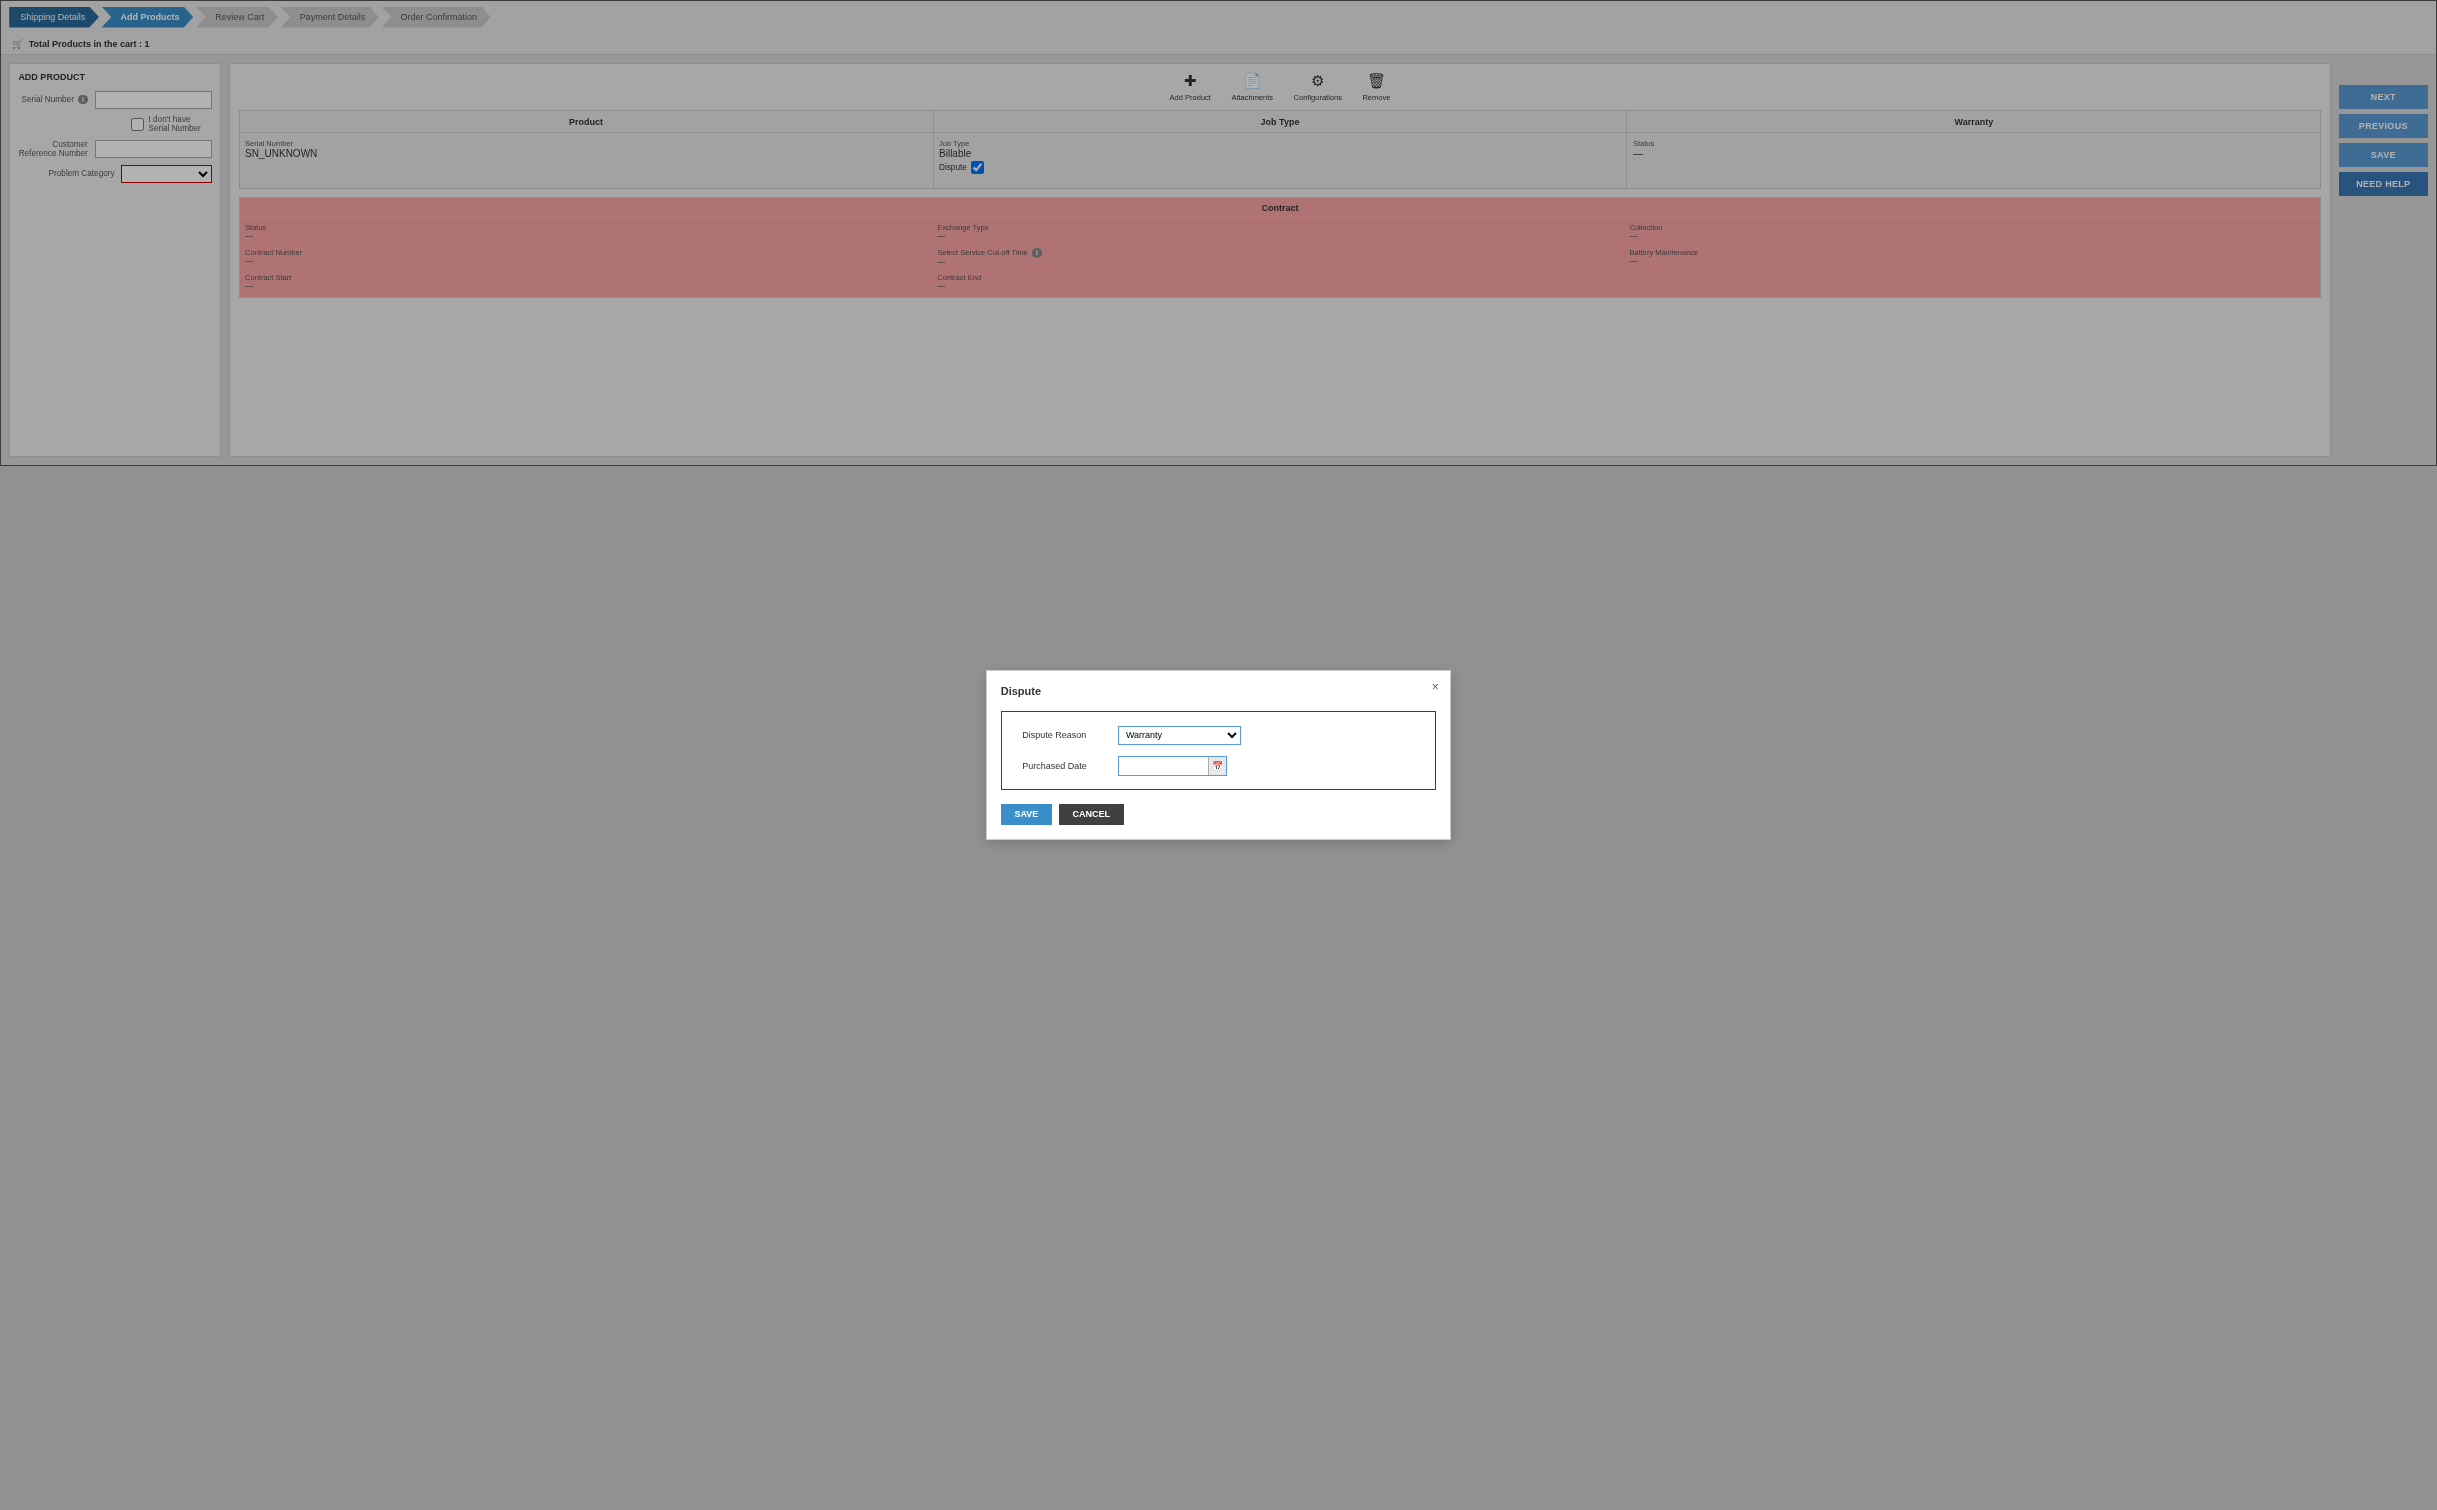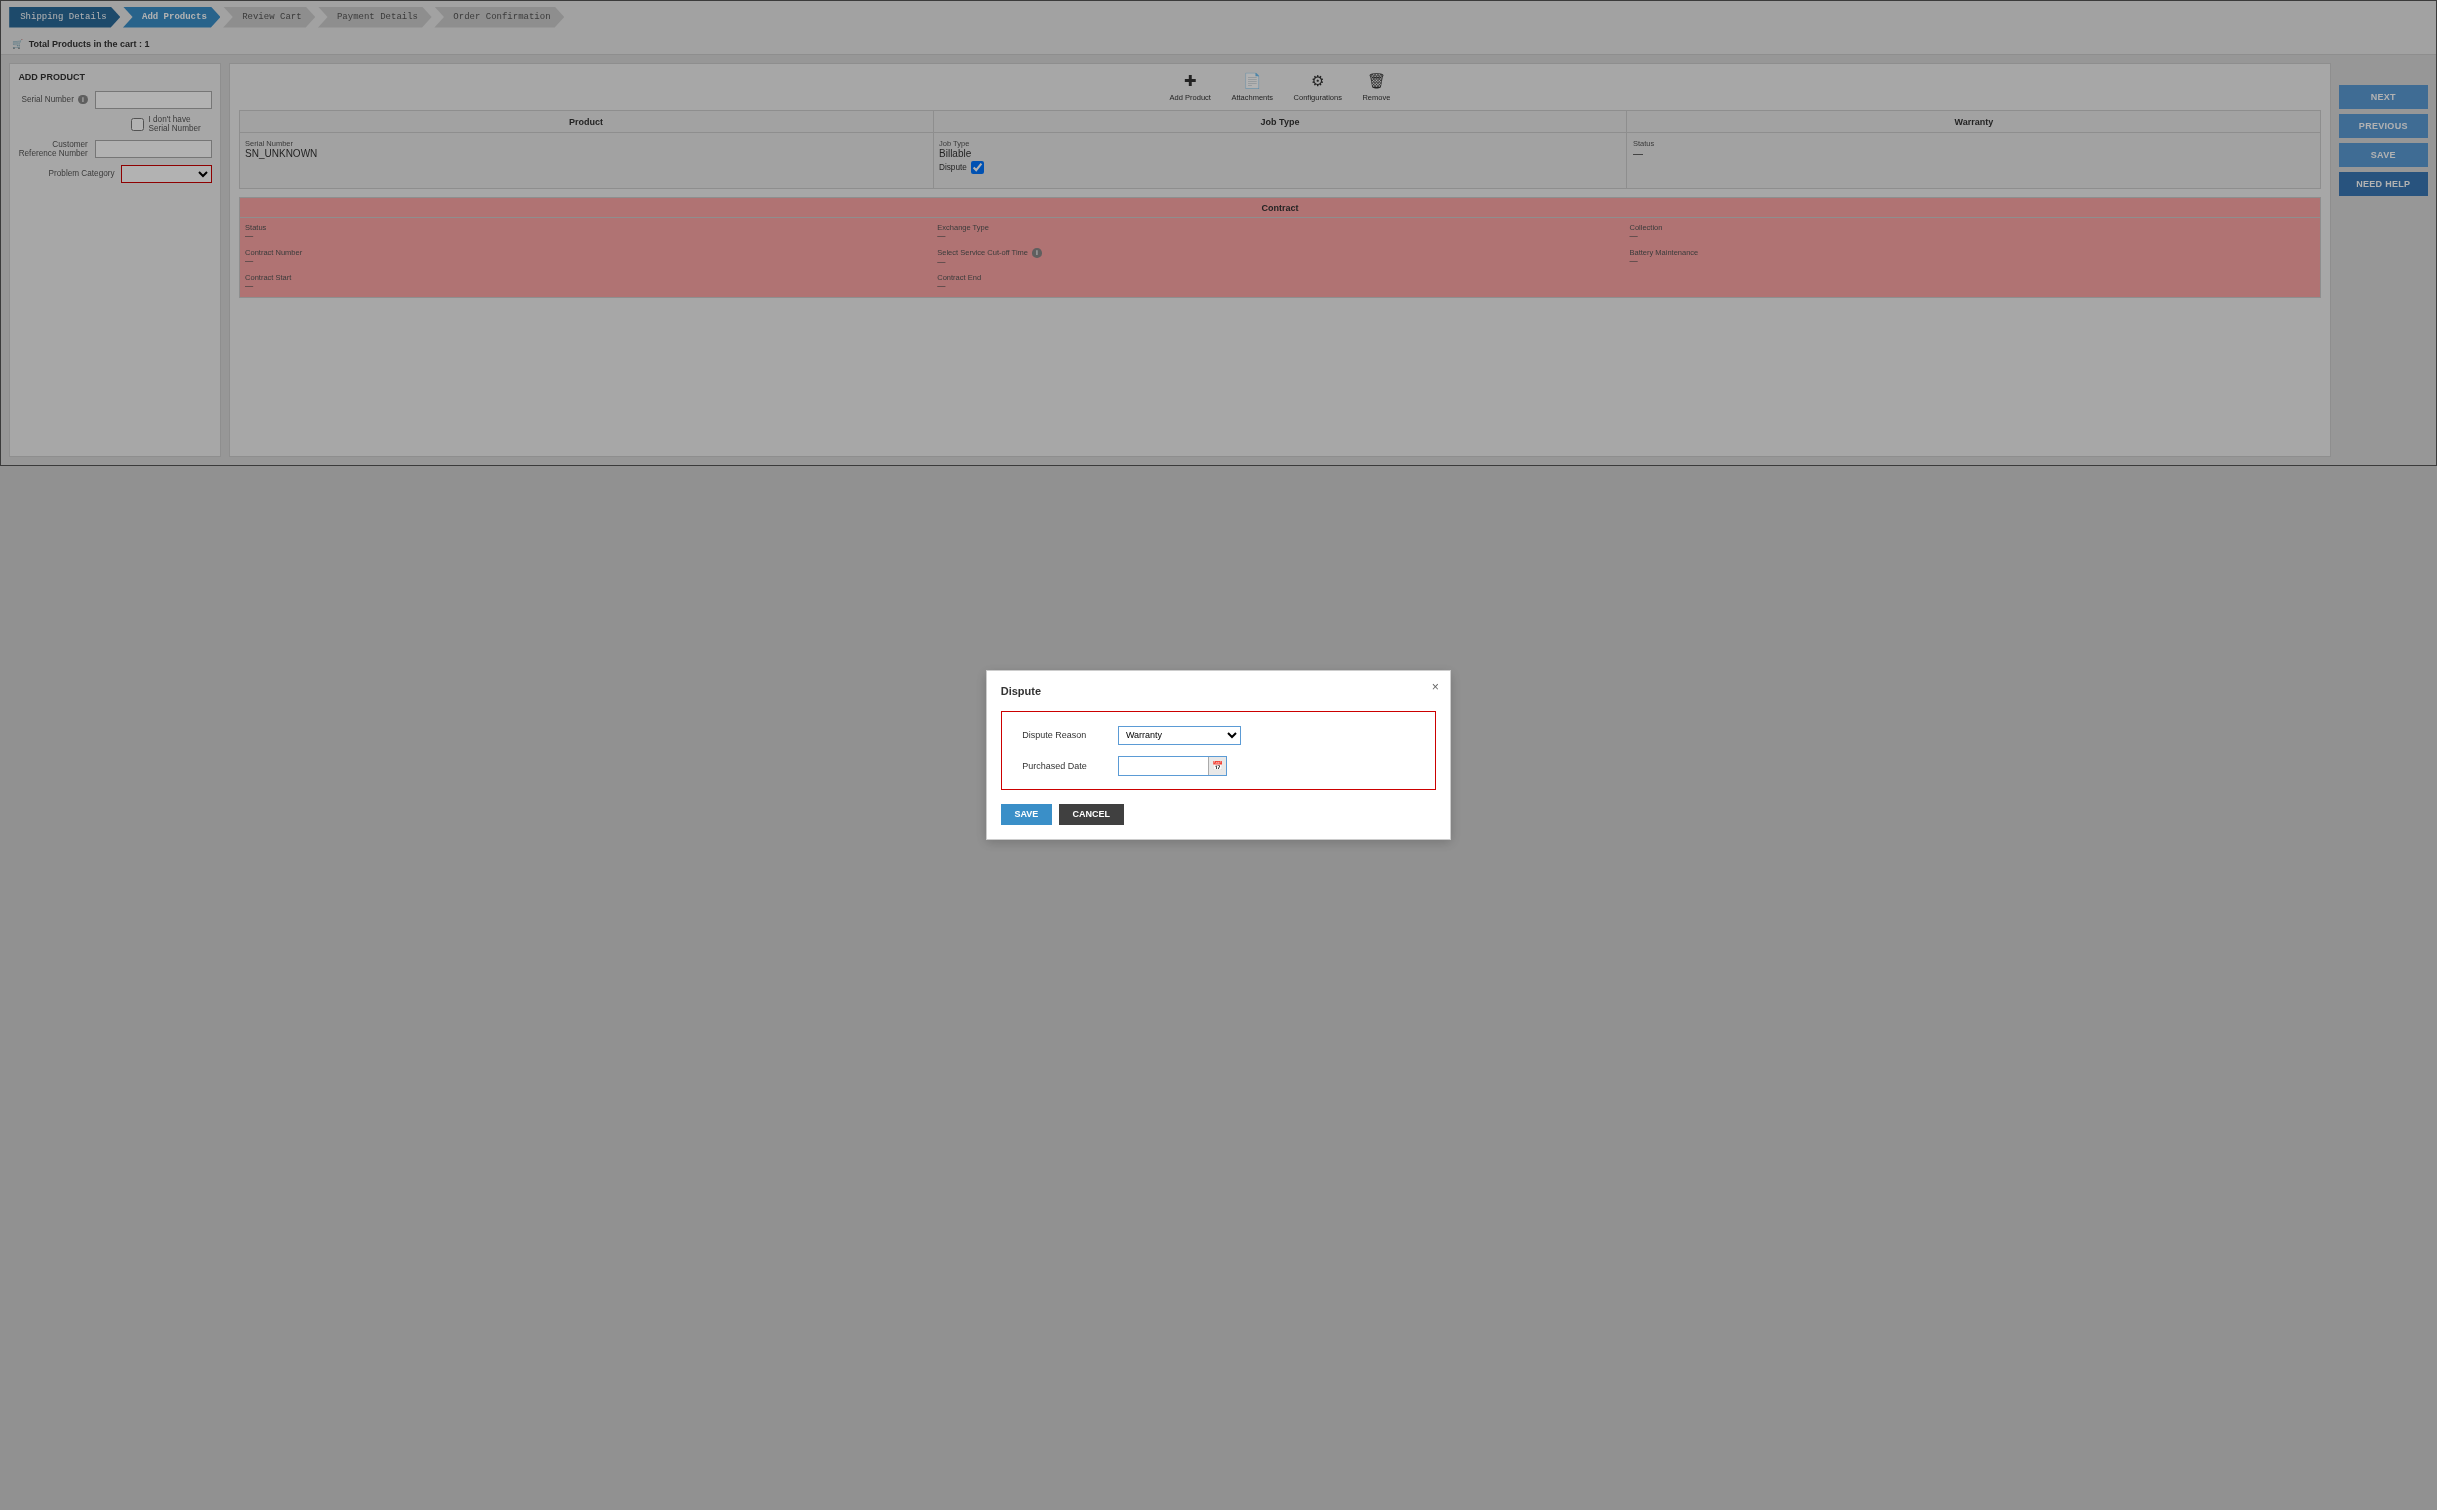--- a/index.html
+++ b/index.html
@@ -45,21 +45,20 @@
       display: flex;
       align-items: flex-end;
       padding: 5.5px 13.7px 5.5px 19px;
       font-size: 9px;
       color: #555;
       background: #ccc;
       clip-path: polygon(0 0, calc(100% - 9.6px) 0, 100% 50%, calc(100% - 9.6px) 100%, 0 100%, 9.6px 50%);
       margin-right: 2.7px;
       min-width: 82px;
       justify-content: center;
-      font-family: Liberation Mono, monospace;
     }
     .step:first-child {
       clip-path: polygon(0 0, calc(100% - 9.6px) 0, 100% 50%, calc(100% - 9.6px) 100%, 0 100%);
       padding-left: 11px;
     }
     .step.active {
       background: #3a8fc8;
       color: #fff;
       font-weight: bold;
     }

